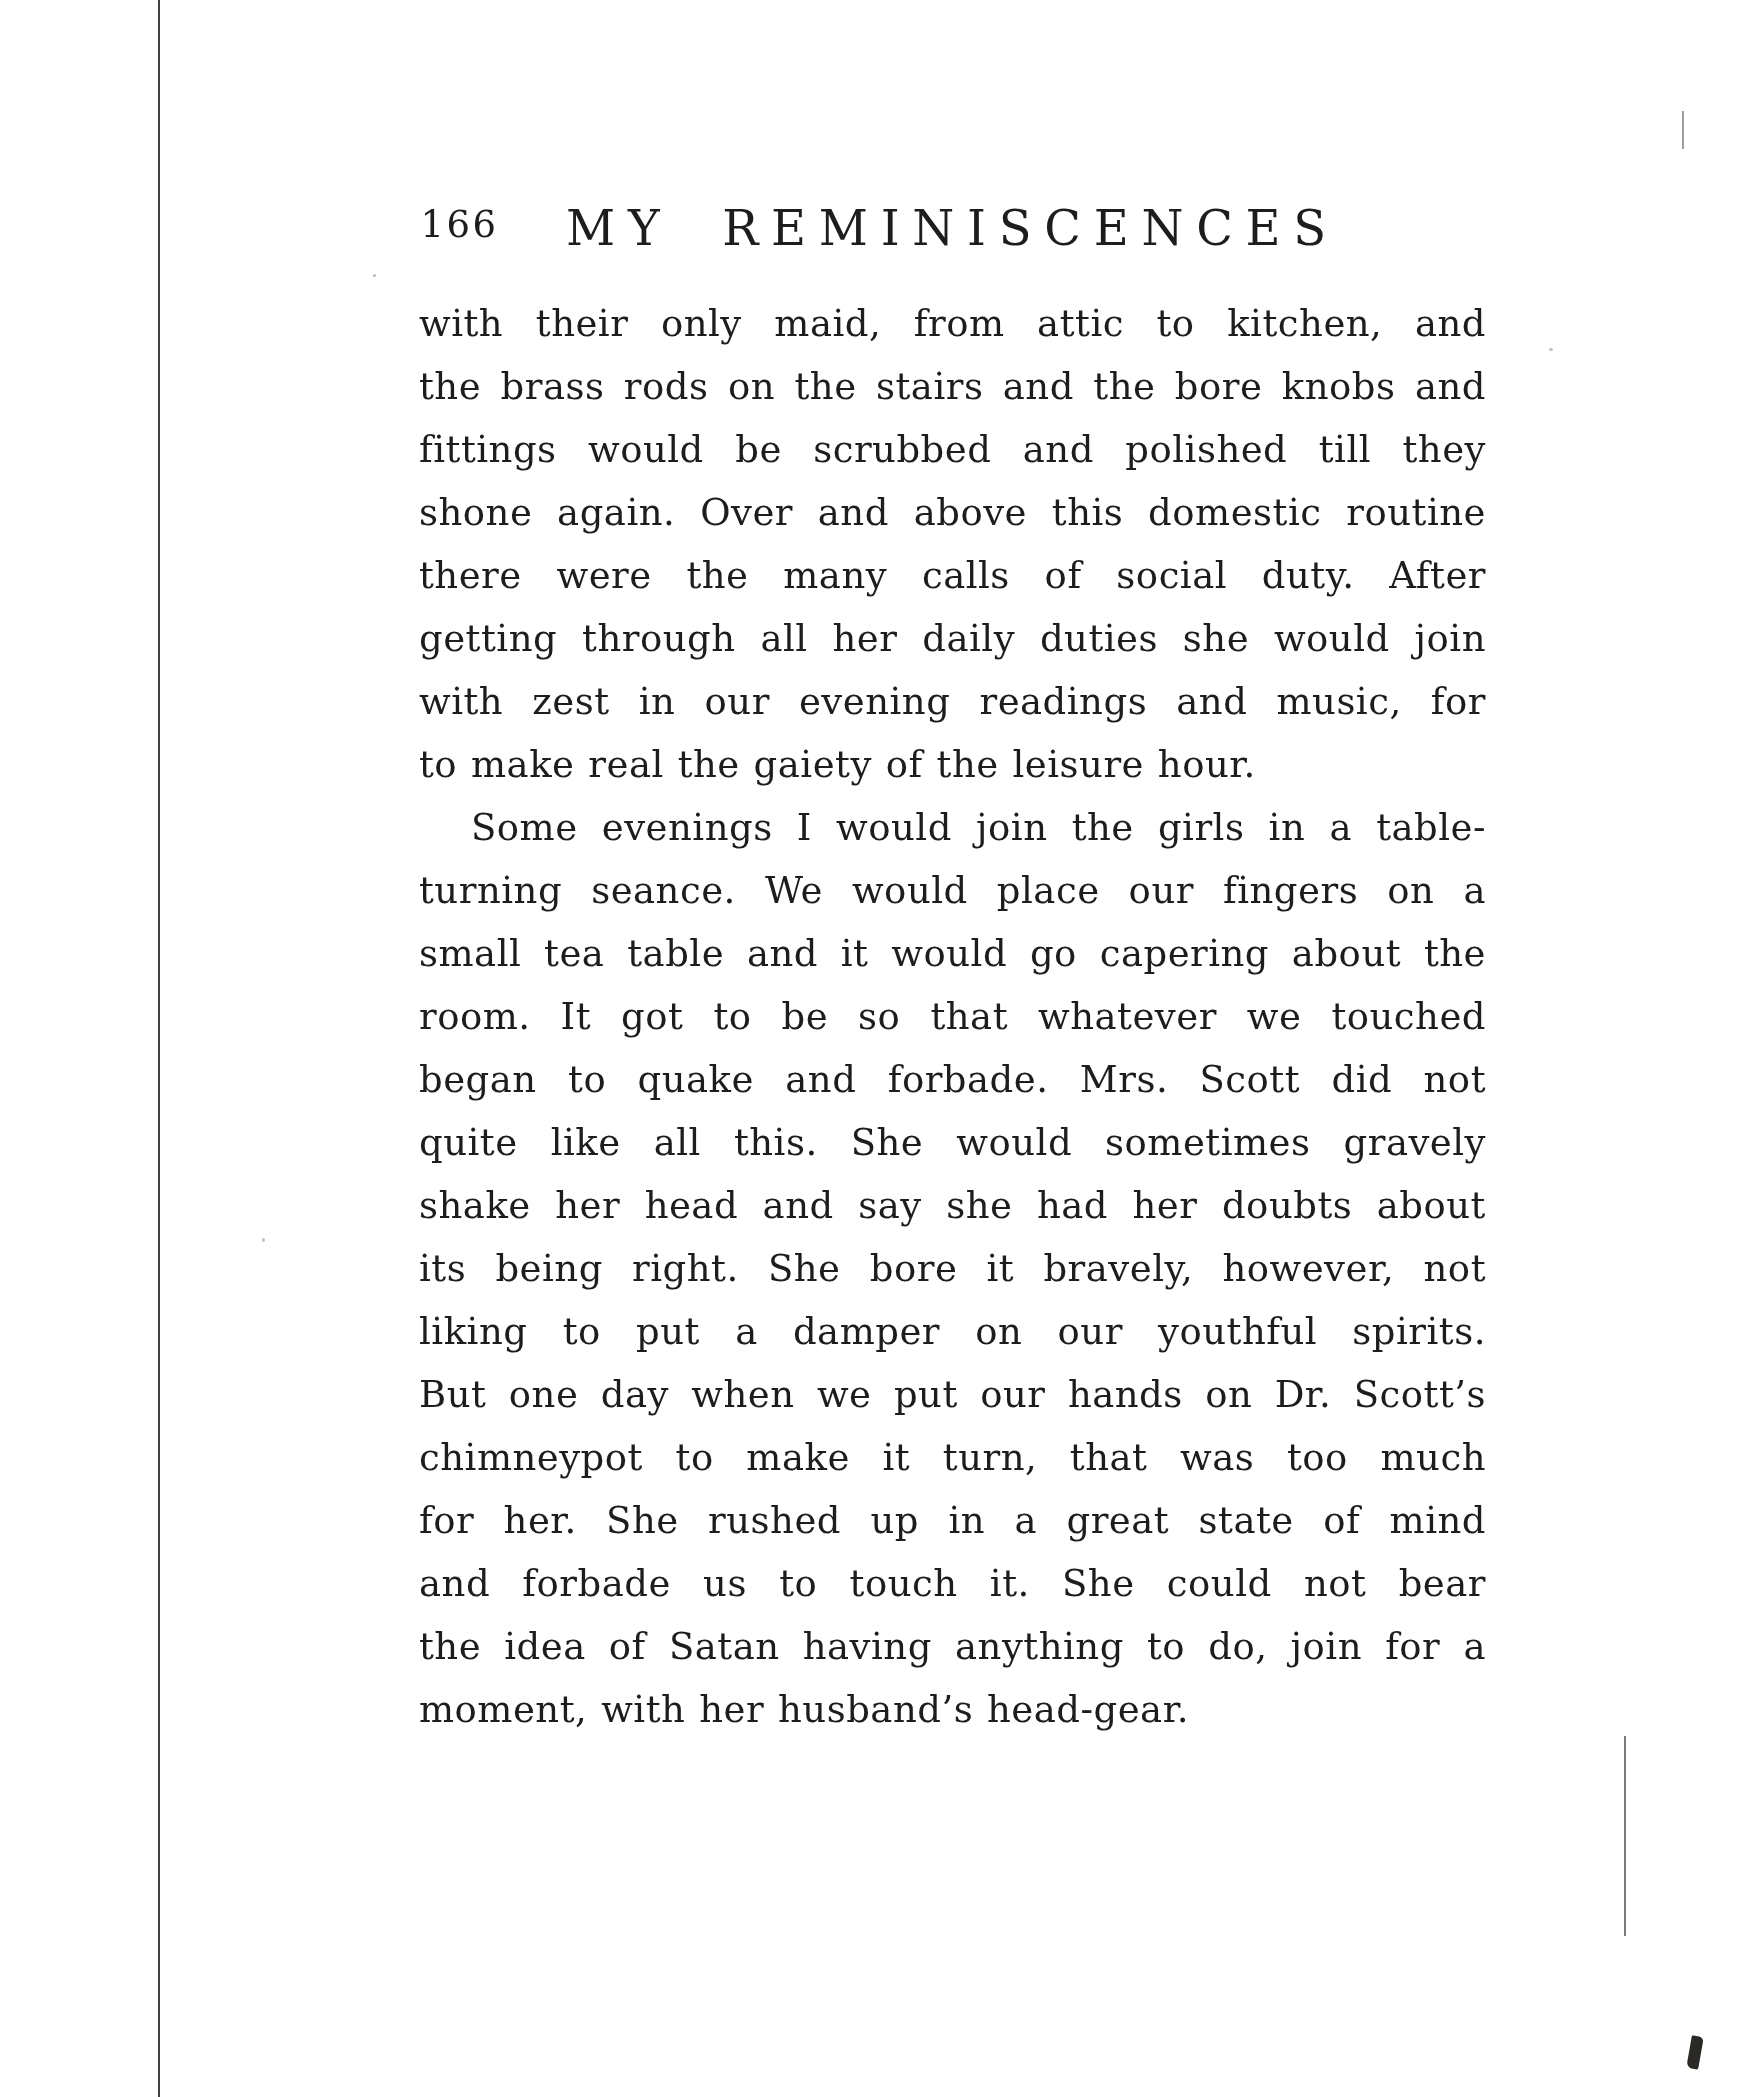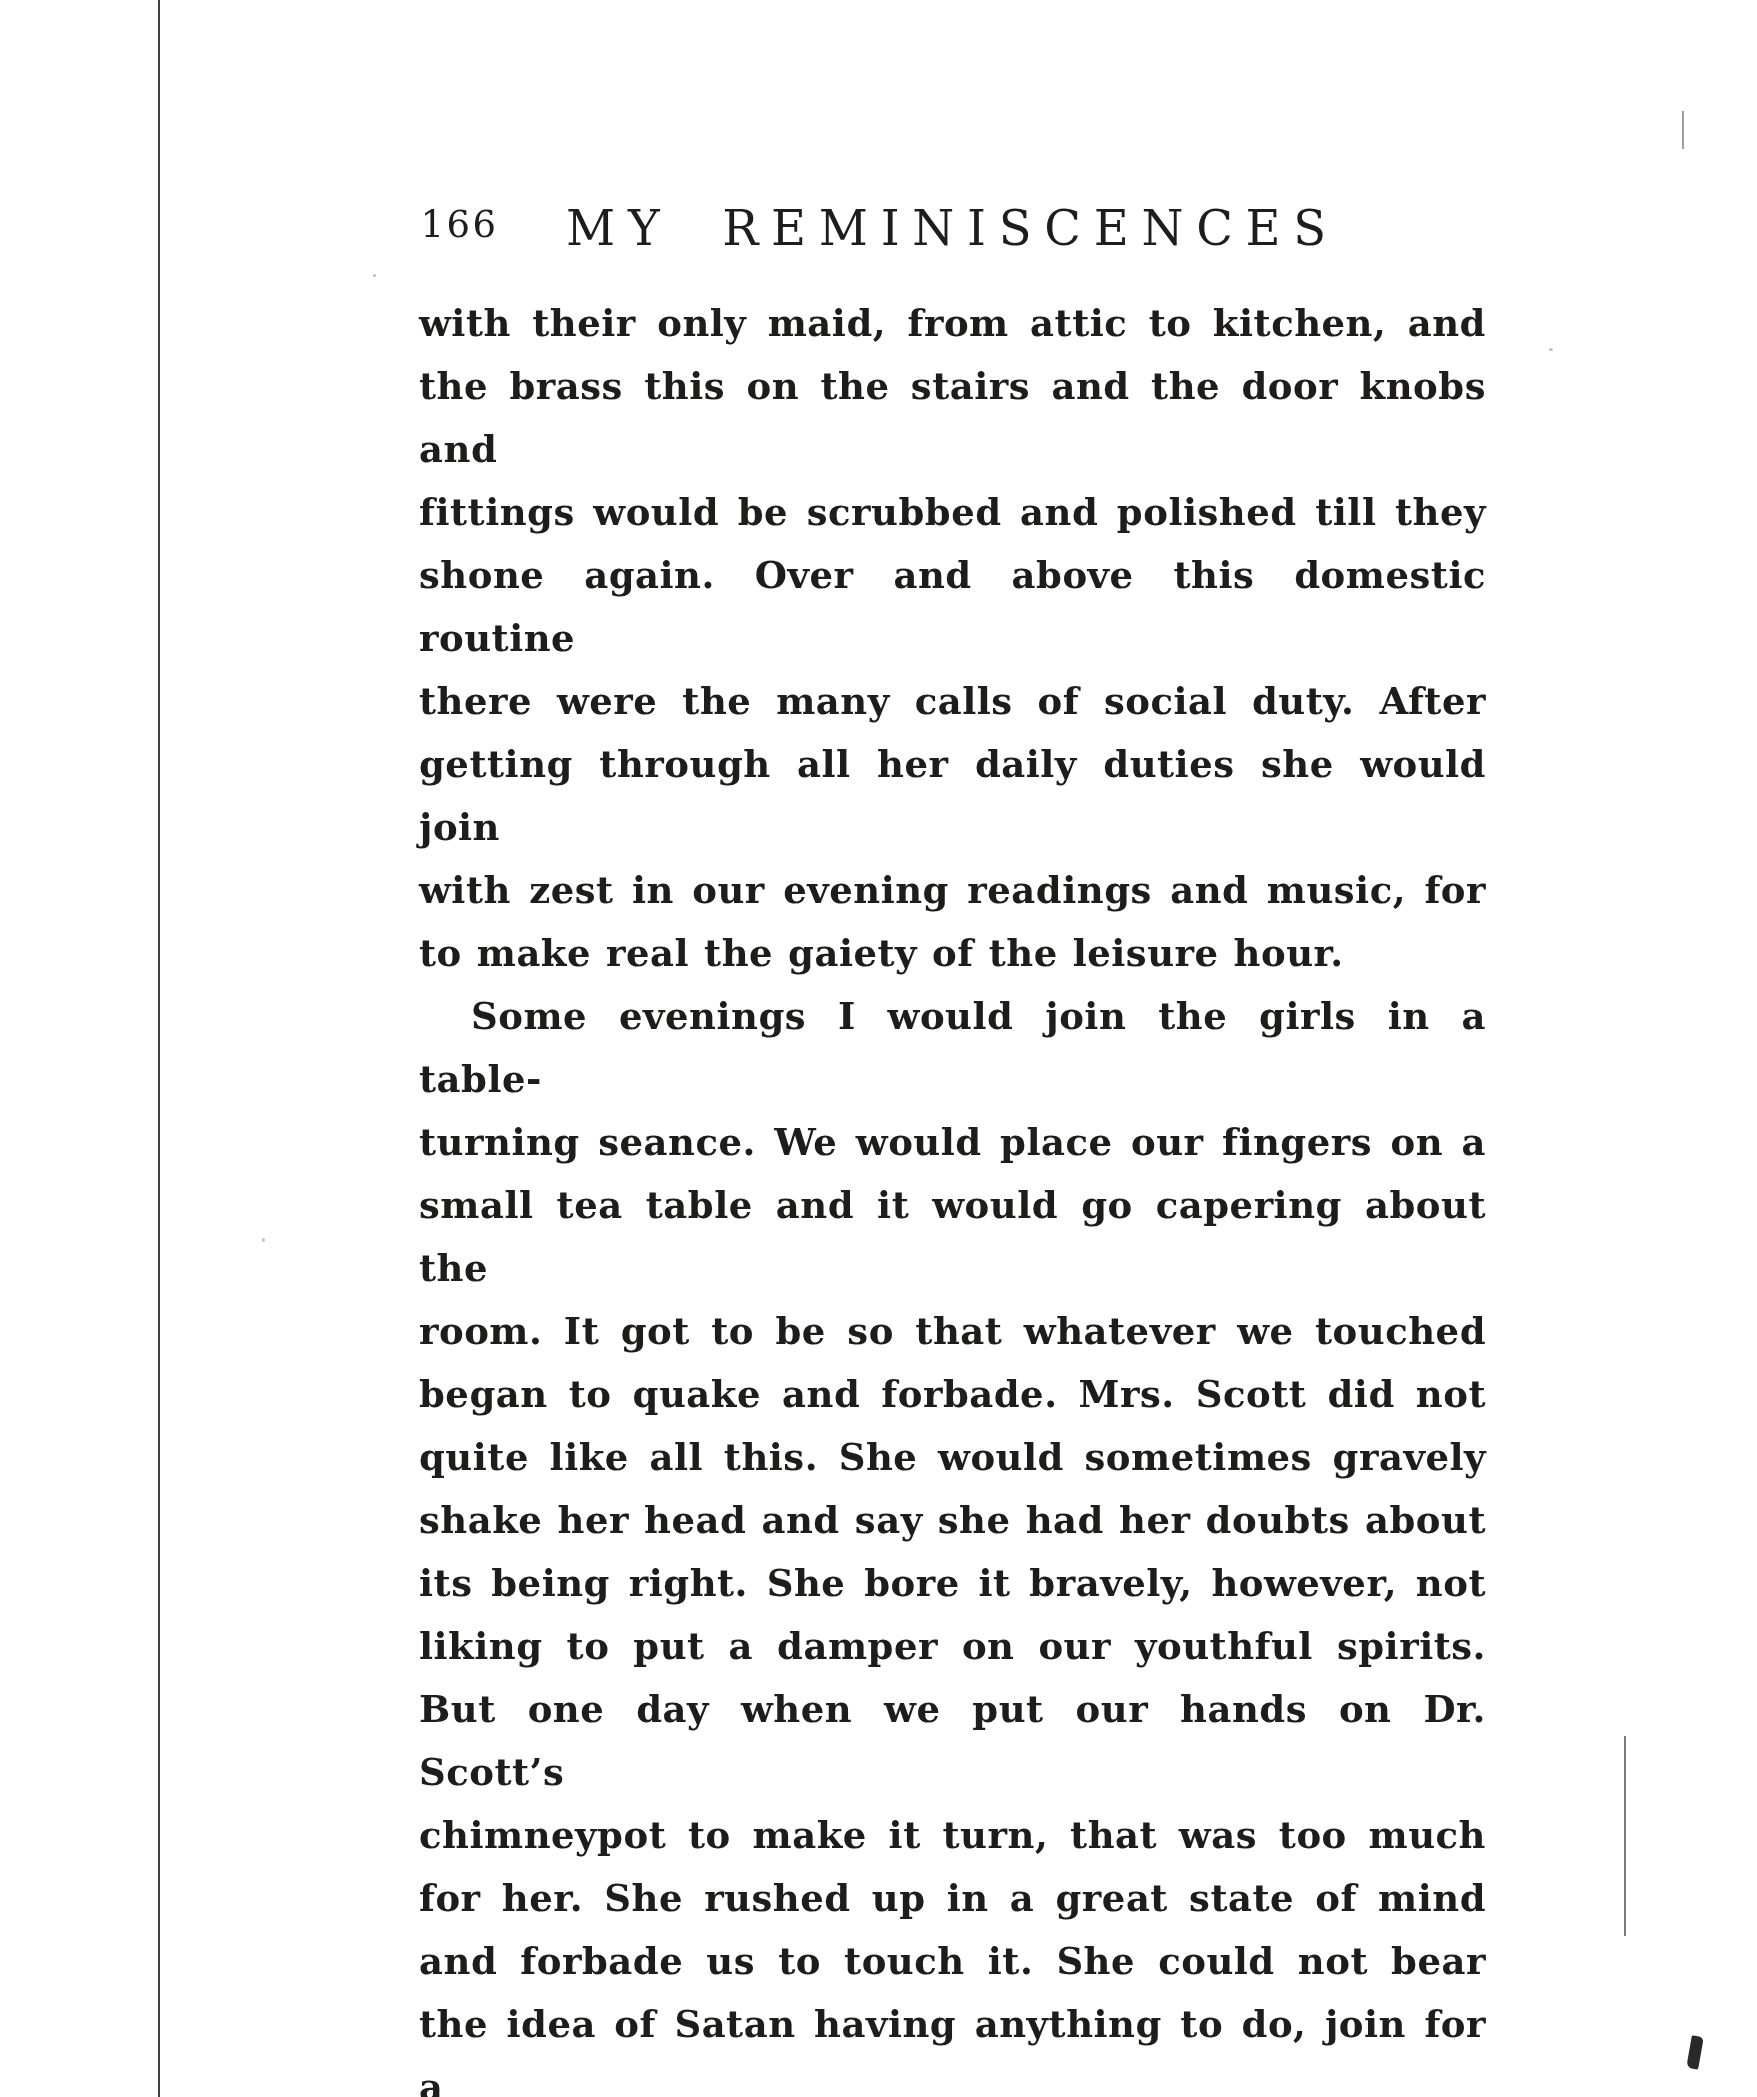--- a/index.html
+++ b/index.html
@@ -59,21 +59,20 @@
     margin: 0;
   }
   .line {
     font-size: 37px;
     line-height: 63px;
     letter-spacing: 0.5px;
     word-spacing: 1.6px;
     text-align: justify;
     text-align-last: justify;
     text-justify: inter-word;
-    font-weight: bold;
   }
   .line.last {
     text-align-last: left;
   }
   .line.indent {
     text-indent: 52px;
   }
   
   .artifact {
     position: absolute;
@@ -135,21 +134,21 @@
 
   <div class="content">
     <div class="header">
       <span class="page-number">166</span>
       <span class="header-title">MY REMINISCENCES</span>
     </div>
 
     <div id="text-block">
         <div class="paragraph">
           <div class="line">with their only maid, from attic to kitchen, and</div>
-          <div class="line">the brass this on the stairs and the door knobs and</div>
+          <div class="line">the brass rods on the stairs and the bore knobs and</div>
           <div class="line">fittings would be scrubbed and polished till they</div>
           <div class="line">shone again. Over and above this domestic routine</div>
           <div class="line">there were the many calls of social duty. After</div>
           <div class="line">getting through all her daily duties she would join</div>
           <div class="line">with zest in our evening readings and music, for</div>
           <div class="line last">to make real the gaiety of the leisure hour.</div>
         </div>
         <div class="paragraph">
           <div class="line indent">Some evenings I would join the girls in a table-</div>
           <div class="line">turning seance. We would place our fingers on a</div>

